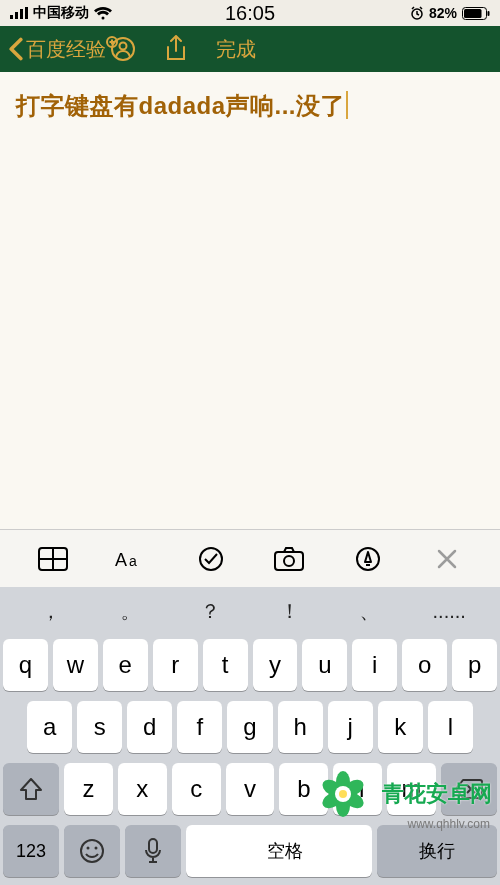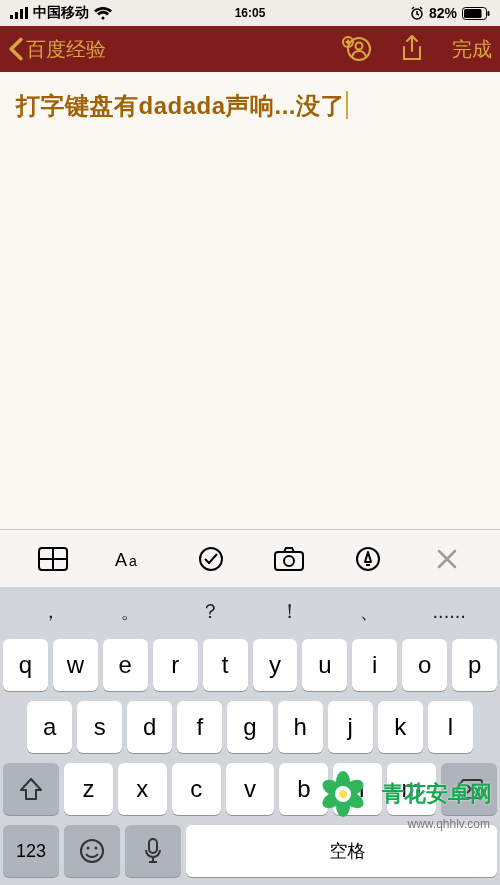--- a/index.html
+++ b/index.html
@@ -2,25 +2,25 @@
 <html><head>
 <meta charset="utf-8">
 <style>
   * { box-sizing: border-box; margin: 0; padding: 0; font-family: -apple-system, "Helvetica Neue", Arial, sans-serif; }
   html, body { width: 500px; height: 885px; overflow: hidden; }
   body { background: #f0ede6; display: flex; flex-direction: column; }
 
   
   .status-bar { height: 26px; display: flex; align-items: center; justify-content: space-between; padding: 0 10px; font-size: 14px; font-weight: 600; color: #000; background: #f0ede6; }
   .status-left, .status-right { display: flex; align-items: center; gap: 5px; }
-  .status-center { position: absolute; left: 50%; transform: translateX(-50%); font-size: 12px; font-weight: 700; }
+  .status-center { position: absolute; left: 50%; transform: translateX(-50%); font-size: 20px; font-weight: 400; }
   .status-bar svg { display: block; }
 
   
-  .nav { height: 46px; display: flex; align-items: center; justify-content: space-between; padding: 0 8px; background: #7f1d1d; }
+  .nav { height: 46px; display: flex; align-items: center; padding: 0 8px; background: #14532d; }
   .nav-left { display: flex; align-items: center; color: #d9a63e; font-size: 20px; font-weight: 500; }
   .nav-left svg { margin-right: 2px; }
   .nav-right { display: flex; align-items: center; gap: 28px; color: #d9a63e; }
   .nav-right .done { font-size: 20px; font-weight: 500; }
 
   
   .note-area { flex: 1; background: #faf8f2; padding: 18px 16px 0 16px; position: relative; }
   .note-text { font-size: 24px; font-weight: 700; color: #a16207; letter-spacing: 0.5px; }
   .cursor { display: inline-block; width: 2px; height: 28px; background: #d9a63e; vertical-align: -5px; margin-left: 1px; animation: blink 1s step-start infinite; }
   @keyframes blink { 50% { opacity: 0; } }
@@ -221,20 +221,21 @@
           <path d="M7 16c1.5 2 3.5 3 6 3s4.5-1 6-3" fill="none" stroke="#333" stroke-width="2"></path>
         </svg>
     </div>
     <div class="key mic">
       <svg width="18" height="26" viewBox="0 0 18 26">
           <rect x="5" y="1" width="8" height="14" rx="4" fill="none" stroke="#333" stroke-width="2"></rect>
           <path d="M2 12a7 7 0 0014 0M9 19v5M5 24h8" fill="none" stroke="#333" stroke-width="2"></path>
         </svg>
     </div>
     <div class="key space">空格</div>
+    <div class="key ret">换行</div>
   </div>
 
   <div class="watermark">
     <div class="wm-flower">
       <div class="petal p1"></div>
         <div class="petal p2"></div>
         <div class="petal p3"></div>
         <div class="petal p4"></div>
         <div class="petal p5"></div>
         <div class="petal p6"></div>

